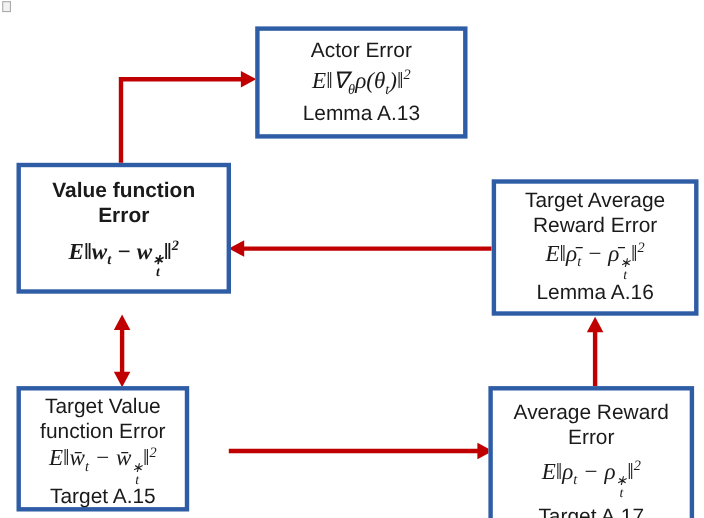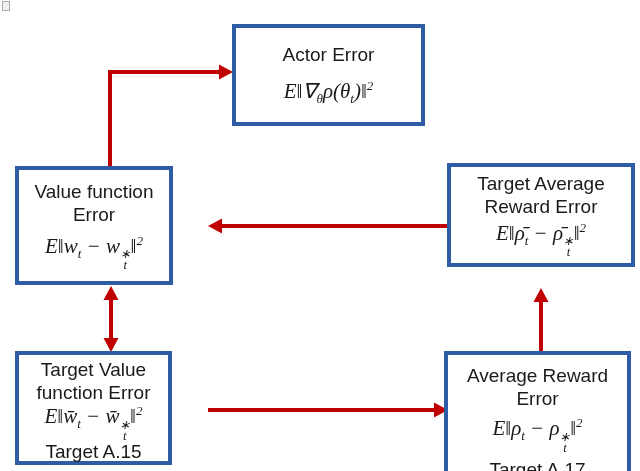--- a/index.html
+++ b/index.html
@@ -100,38 +100,40 @@
 
     <g>
       <line x1="541" y1="351" x2="541" y2="300" stroke="#C00000" stroke-width="4"></line>
       <polygon points="533.5,302 548.5,302 541,288" fill="#C00000"></polygon>
     </g>
   </svg>
 
   <div class="box" style="left:232px; top:24px; width:193px; height:102px;">
     <div class="box-title">Actor Error</div>
     <div class="box-formula"><span>E‖∇</span><sub>θ</sub><span>ρ(θ</span><sub>t</sub><span>)‖</span><sup>2</sup></div>
+    <div class="box-lemma">Lemma A.13</div>
   </div>
 
-  <div class="box" style="left:15px; top:166px; width:158px; height:119px;">
+  <div class="box" style="left:15px; top:148px; width:195px; height:119px;font-weight:bold;">
     <div class="box-title">Value function
 Error</div>
     <div class="box-formula"><span>E‖w</span><sub>t</sub><span> − w</span><span class="stk">
           <span>∗</span>
           <span>t</span>
         </span><span>‖</span><sup>2</sup></div>
   </div>
 
-  <div class="box" style="left:447px; top:163px; width:188px; height:104px;">
+  <div class="box" style="left:447px; top:163px; width:188px; height:124px;">
     <div class="box-title">Target Average
 Reward Error</div>
     <div class="box-formula"><span>E‖ρ̄</span><sub>t</sub><span> − ρ̄</span><span class="stk">
           <span>∗</span>
           <span>t</span>
         </span><span>‖</span><sup>2</sup></div>
+    <div class="box-lemma">Lemma A.16</div>
   </div>
 
   <div class="box" style="left:15px; top:351px; width:157px; height:114px;">
     <div class="box-title">Target Value
 function Error</div>
     <div class="box-formula"><span>E‖w̄</span><sub>t</sub><span> − w̄</span><span class="stk">
           <span>∗</span>
           <span>t</span>
         </span><span>‖</span><sup>2</sup></div>
     <div class="box-lemma">Target A.15</div>

